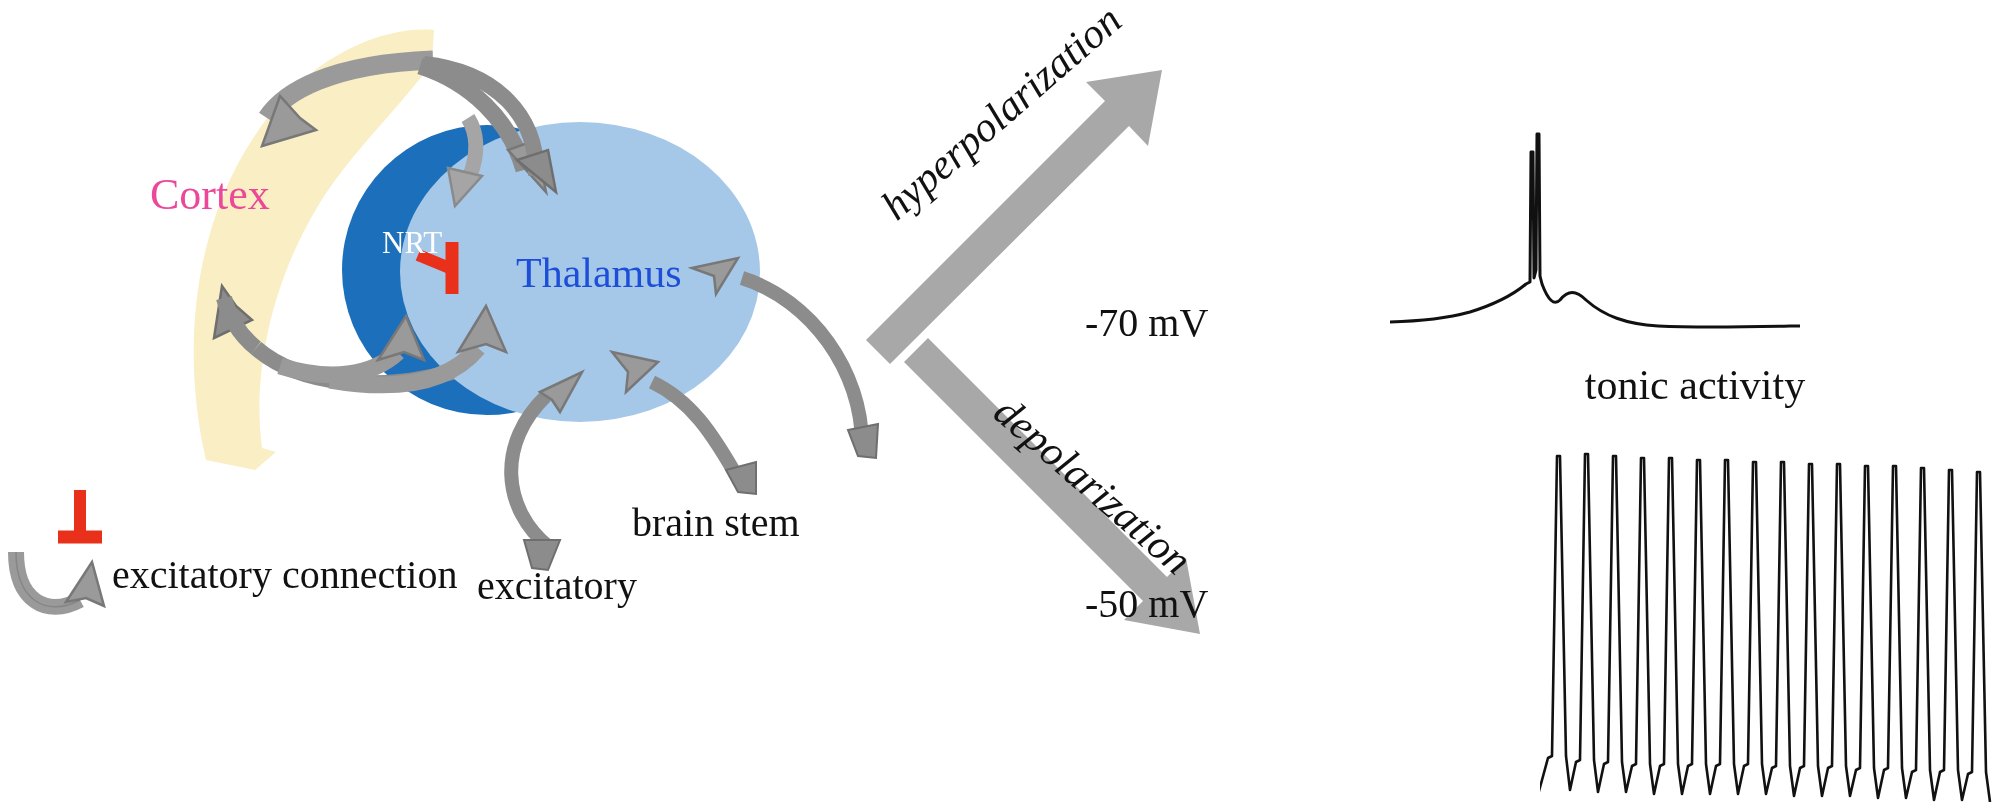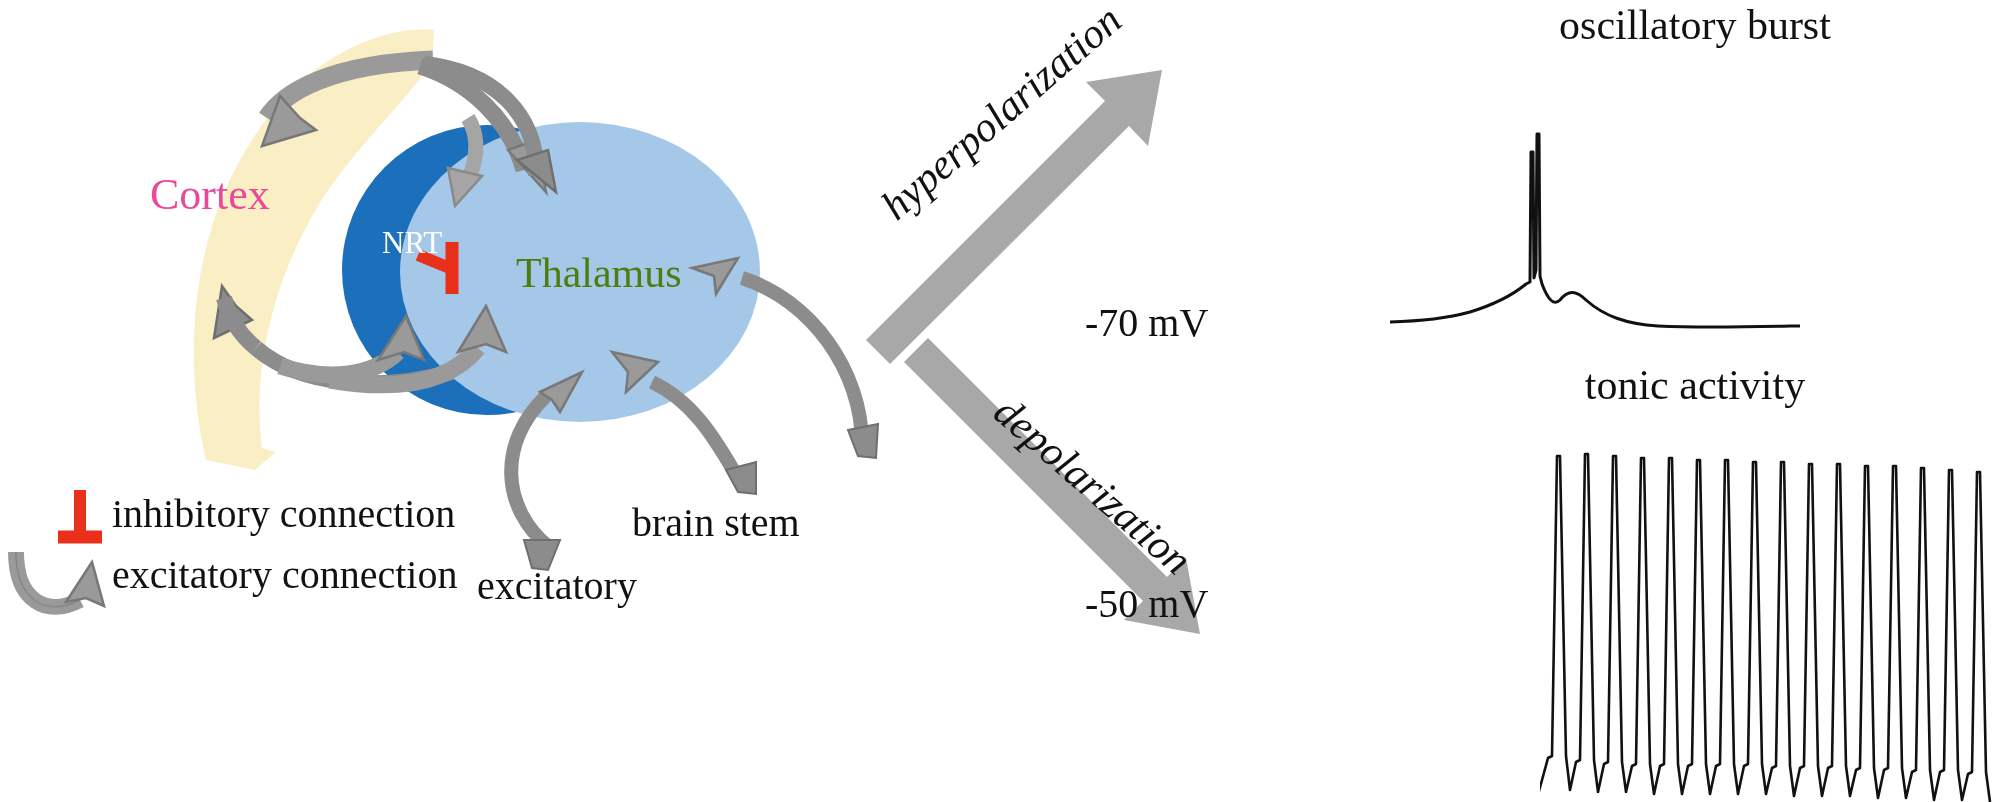--- a/index.html
+++ b/index.html
@@ -36,21 +36,21 @@
     color:#ec4899;
   }
   #nrt-label{
     left:382px; top:226px;
     font-size:31px;
     color:#ffffff;
   }
   #thalamus-label{
     left:516px; top:250px;
     font-size:42px;
-    color:#4d7c0f;
+    color:#1d4ed8;
   }
 
   
   #legend-inhibitory-label{
     left:112px; top:492px;
     font-size:40px;
   }
   #legend-excitatory-label{
     left:112px; top:553px;
     font-size:40px;
@@ -258,35 +258,33 @@
                L 1968,774 L 1972,772 L 1977,472 L 1980,472 L 1986,772 L 1990,802" fill="none" stroke="#111111" stroke-width="2.6" stroke-linejoin="round"></path>
     </g>
   </svg>
 
   <div class="lbl" id="cortex-label">Cortex</div>
 
   <div class="lbl" id="nrt-label">NRT</div>
 
   <div class="lbl" id="thalamus-label">Thalamus</div>
 
-  <div class="lbl" id="legend-inhibitory-label">inhibitory connection</div>
 
   <div class="lbl" id="legend-excitatory-label">excitatory connection</div>
 
   <div class="lbl" id="periphery-label">excitatory</div>
 
   <div class="lbl" id="brainstem-label">brain stem</div>
 
 
   <div class="lbl" id="hyperpolarization-label">hyperpolarization</div>
 
   <div class="lbl" id="depolarization-label">depolarization</div>
 
   <div class="lbl center" id="burst-title">
-    <div>oscillatory burst</div>
   </div>
 
   <div class="lbl center" id="tonic-title">tonic activity</div>
 
   <div class="lbl" id="vm-hyper-label">-70 mV</div>
 
   <div class="lbl" id="vm-depol-label">-50 mV</div>
 
 </div>
 

